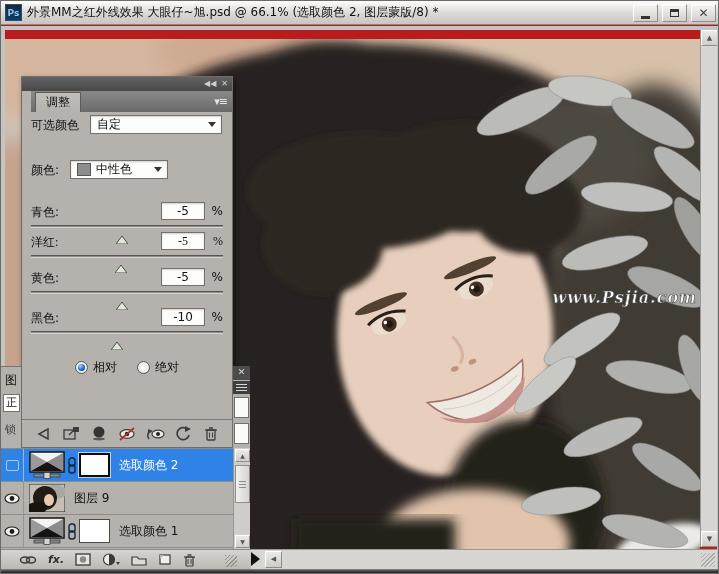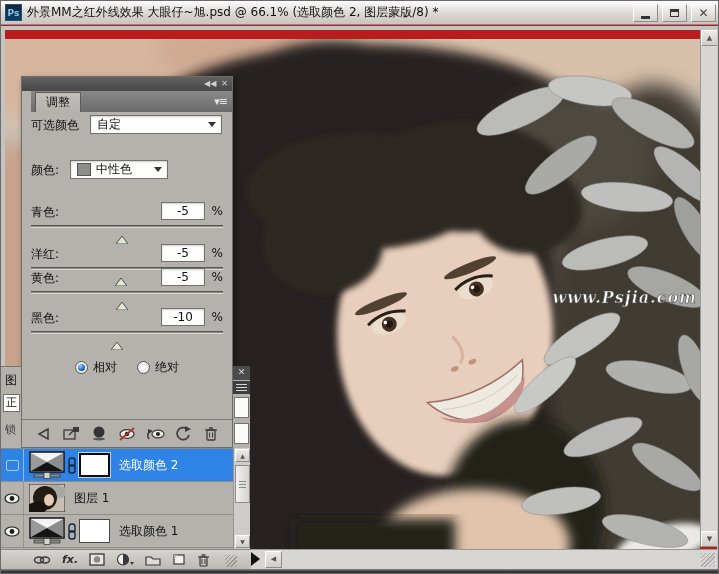--- a/index.html
+++ b/index.html
@@ -114,21 +114,21 @@
   .lrow.sel .lname { color:#fff; }
 
   .llscroll { position:absolute; left:232px; top:447px; width:17px; height:101px; background:#cfcdc9; border-left:1px solid #98968f; }
   .llscroll .sbtn { position:absolute; left:1px; width:15px; height:13px; background:linear-gradient(#ecebe8,#cfcdc8);
     border:1px solid #8f8d89; border-top-color:#fff; border-left-color:#fff; font-size:6px; color:#555; text-align:center; line-height:11px; }
   .llscroll .thumbv { position:absolute; left:1px; top:17px; width:15px; height:38px; background:linear-gradient(90deg,#f2f1ee,#d6d4d0);
     border:1px solid #8f8d89; display:flex; flex-direction:column; justify-content:center; gap:2px; padding:0 3px; }
   .llscroll .thumbv i { display:block; height:1px; background:#8a8a88; }
 
   .lp-toolbar { position:absolute; left:0; top:548px; width:250px; height:20px; background:linear-gradient(#d6d4d0,#bcb9b4);
-    border-top:1px solid #8c8a85; display:flex; align-items:center; gap:11px; padding-left:32px; }
+    border-top:1px solid #8c8a85; display:flex; align-items:center; gap:11px; padding-left:18px; }
   .lp-toolbar .tico { line-height:0; }
   .fx-label { font-size:11px; font-style:italic; font-weight:bold; color:#2e2e2e; }
   .lp-grip { position:absolute; right:14px; top:5px; width:12px; height:12px;
     background:repeating-linear-gradient(135deg,#96948f 0 1px,transparent 1px 3px); }
 
   svg text { font-family:"DejaVu Serif","Liberation Serif",serif; }
 </style>
 </head>
 <body>
 
@@ -283,21 +283,21 @@
         <span class="lbl">青色:</span>
         <span class="valbox">-5</span>
         <span class="unit">%</span>
         <div class="track"></div>
         <div class="thumb" style="left:47.5%;">
           <svg width="12" height="8">
               <polygon points="6,0 12,8 0,8" fill="#dfe9d3" stroke="#4f4f4f" stroke-width="1"></polygon>
             </svg>
         </div>
       </div>
-      <div class="sg" style="top:134px;">
+      <div class="sg" style="top:122px;font-family:Liberation Serif, serif;">
         <span class="lbl">洋红:</span>
         <span class="valbox">-5</span>
         <span class="unit">%</span>
         <div class="track"></div>
         <div class="thumb" style="left:47%;">
           <svg width="12" height="8">
               <polygon points="6,0 12,8 0,8" fill="#dfe9d3" stroke="#4f4f4f" stroke-width="1"></polygon>
             </svg>
         </div>
       </div>
@@ -440,21 +440,21 @@
       </span>
       <span class="lthumb">
         <svg width="36" height="28">
             <rect x="0" y="0" width="36" height="28" fill="#c8bfb4" stroke="#23231f"></rect>
             <ellipse cx="26" cy="8" rx="12" ry="7" fill="#a8a8a4"></ellipse>
             <ellipse cx="16" cy="14" rx="12" ry="12" fill="#221c15"></ellipse>
             <ellipse cx="20" cy="16" rx="5" ry="6" fill="#e6cab6"></ellipse>
             <ellipse cx="8" cy="24" rx="10" ry="6" fill="#17130e"></ellipse>
           </svg>
       </span>
-      <span class="lname">图层 1</span>
+      <span class="lname">图层 9</span>
     </div>
 
     <div class="lrow">
       <span class="eyewell">
         <svg width="16" height="11">
             <ellipse cx="8" cy="5.5" rx="7" ry="4.5" fill="#f2f0ec" stroke="#23231f" stroke-width="1.2"></ellipse>
             <circle cx="8" cy="5.5" r="2.4" fill="#1c1c18"></circle>
           </svg>
       </span>
       <span class="lthumb">

